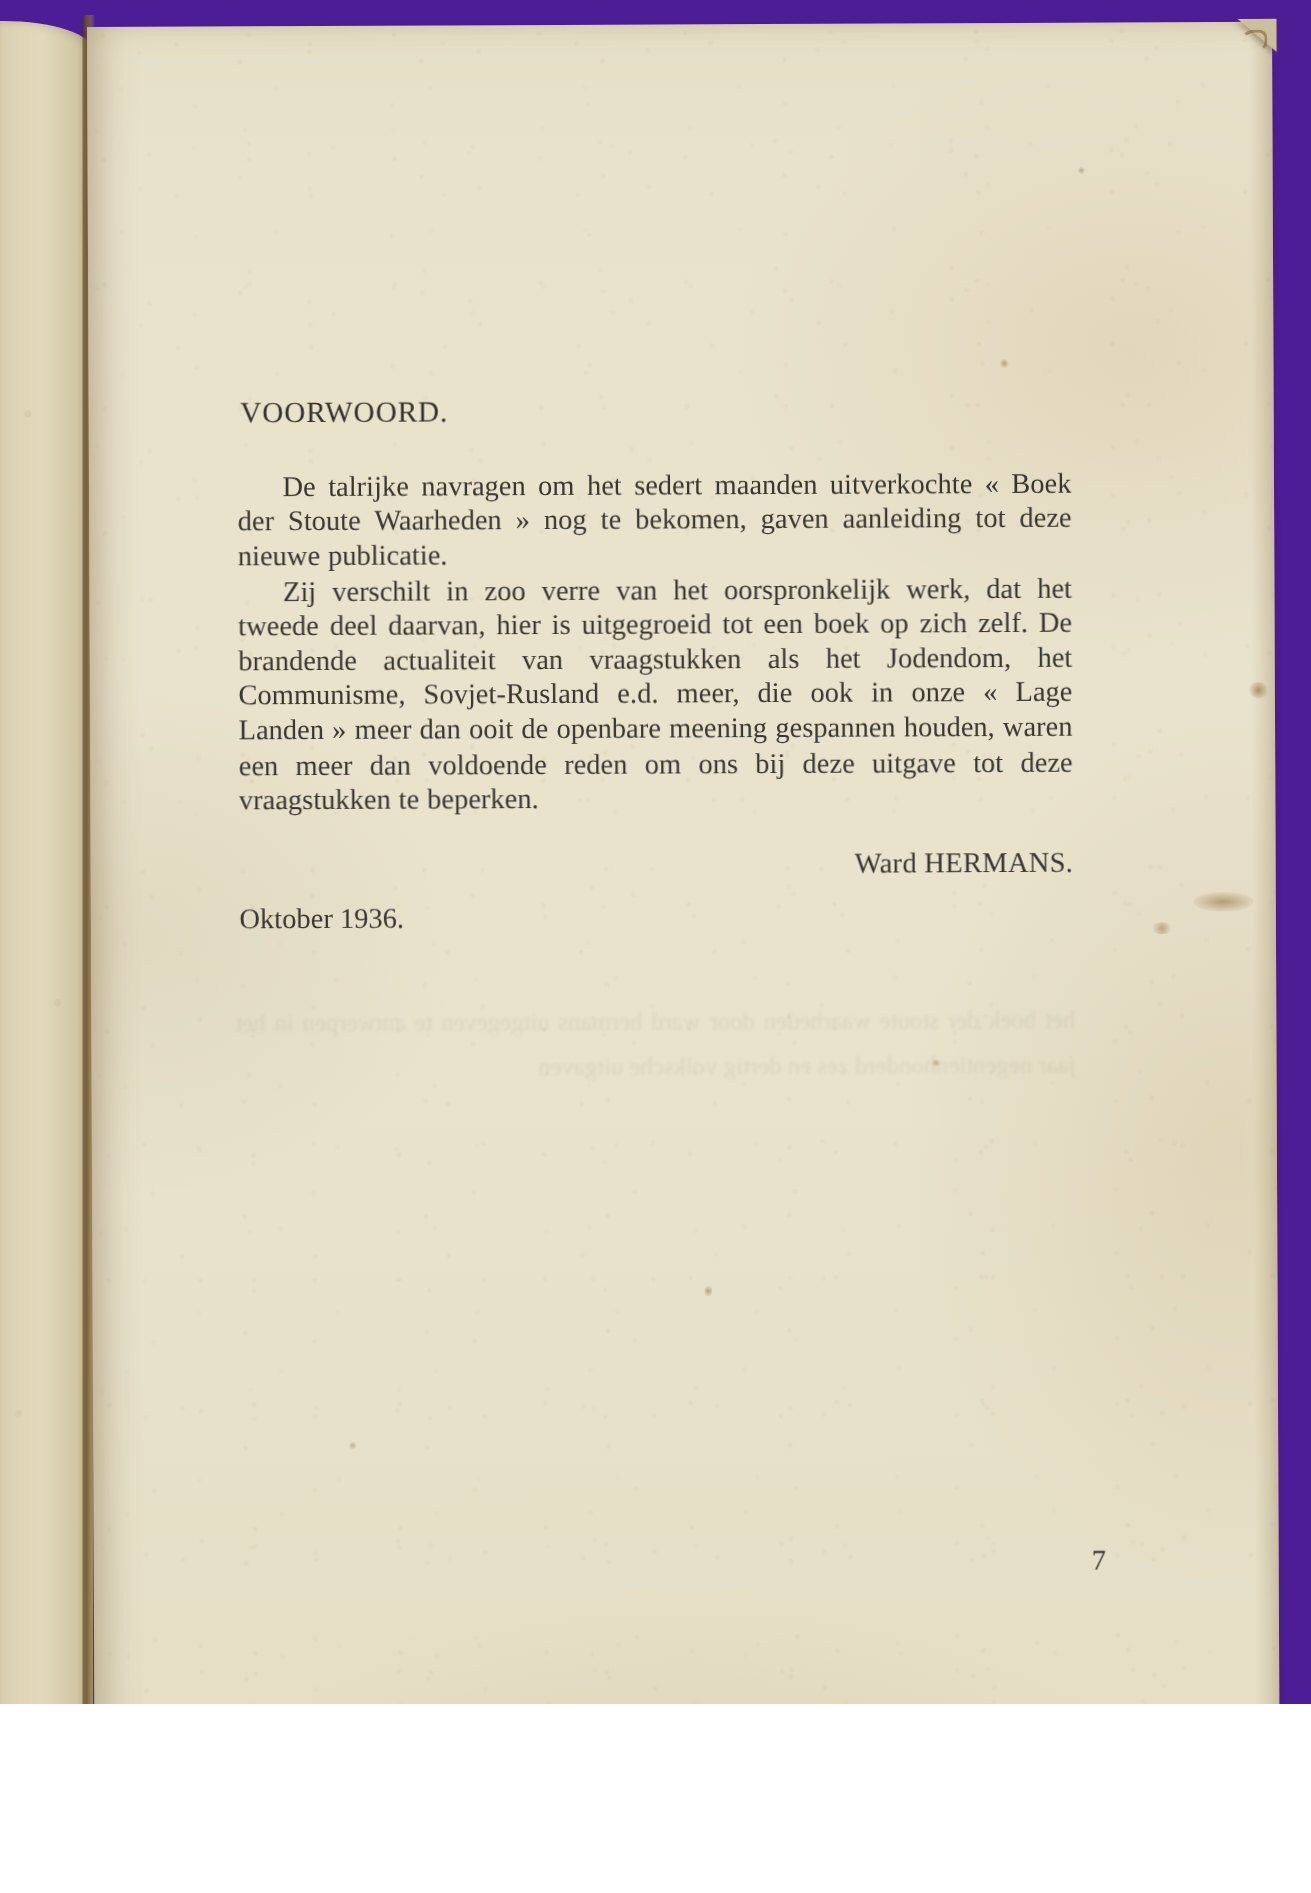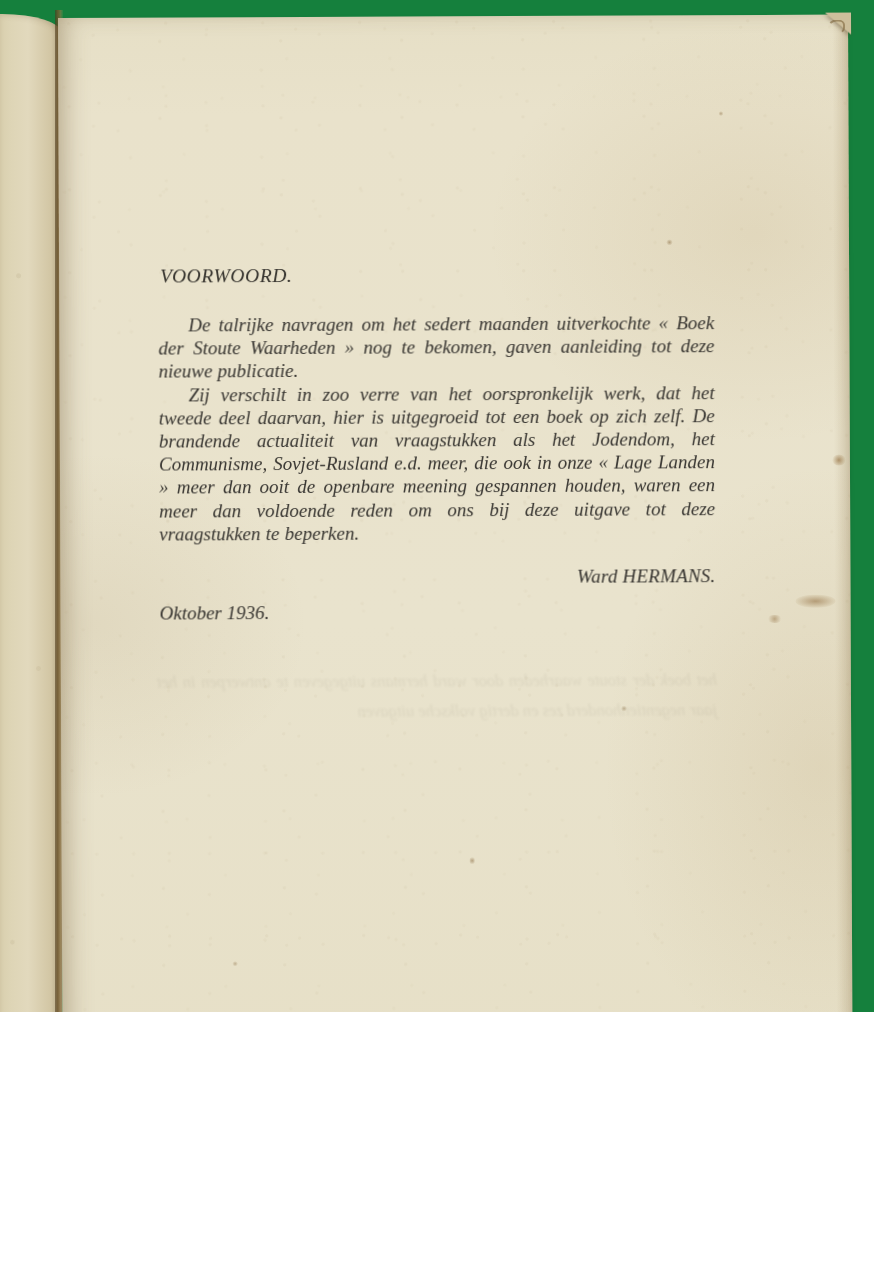--- a/index.html
+++ b/index.html
@@ -10,24 +10,23 @@
   body {
     width: 874px;
     height: 1262px;
     overflow: hidden;
     font-family: "Liberation Serif", "DejaVu Serif", serif;
   }
 
   #scan {
     position: relative;
     width: 874px;
-    height: 1012px;
-    background: #15803d;
+    height: 1136px;
+    background: #4c1d95;
     overflow: hidden;
-    font-style: italic;
   }
 
   
   .verso-page {
     position: absolute;
     left: 0;
     top: 14px;
     width: 62px;
     height: 1190px;
     background:

